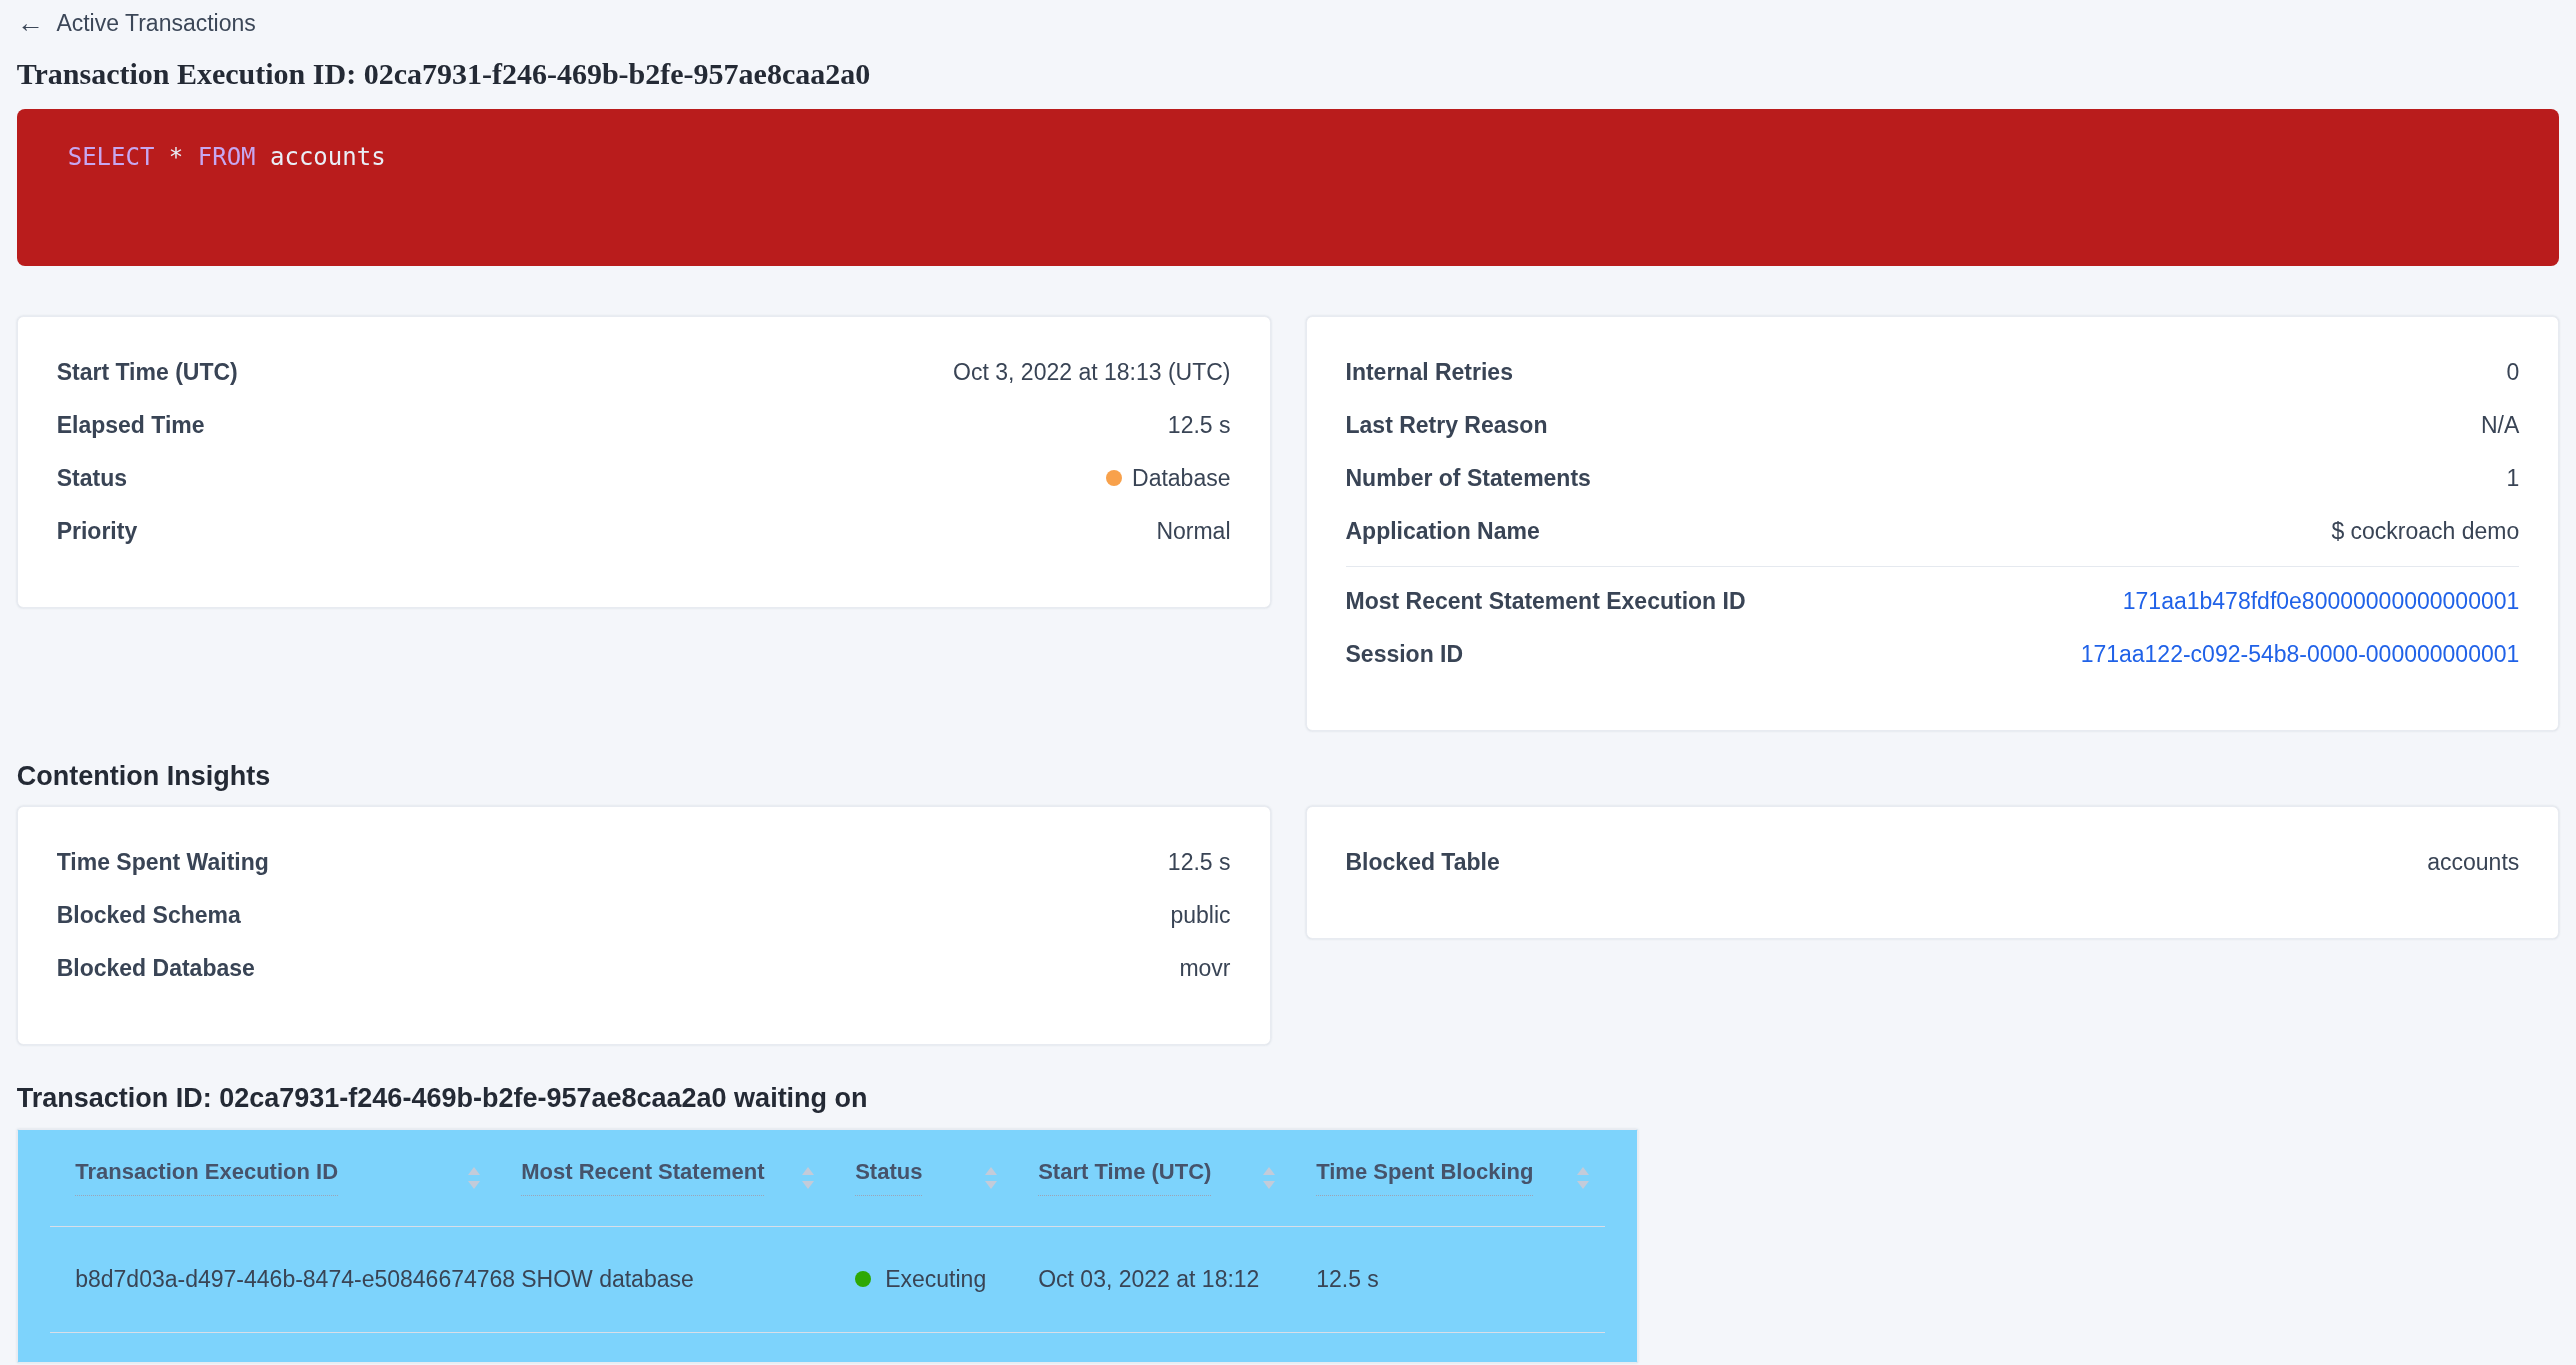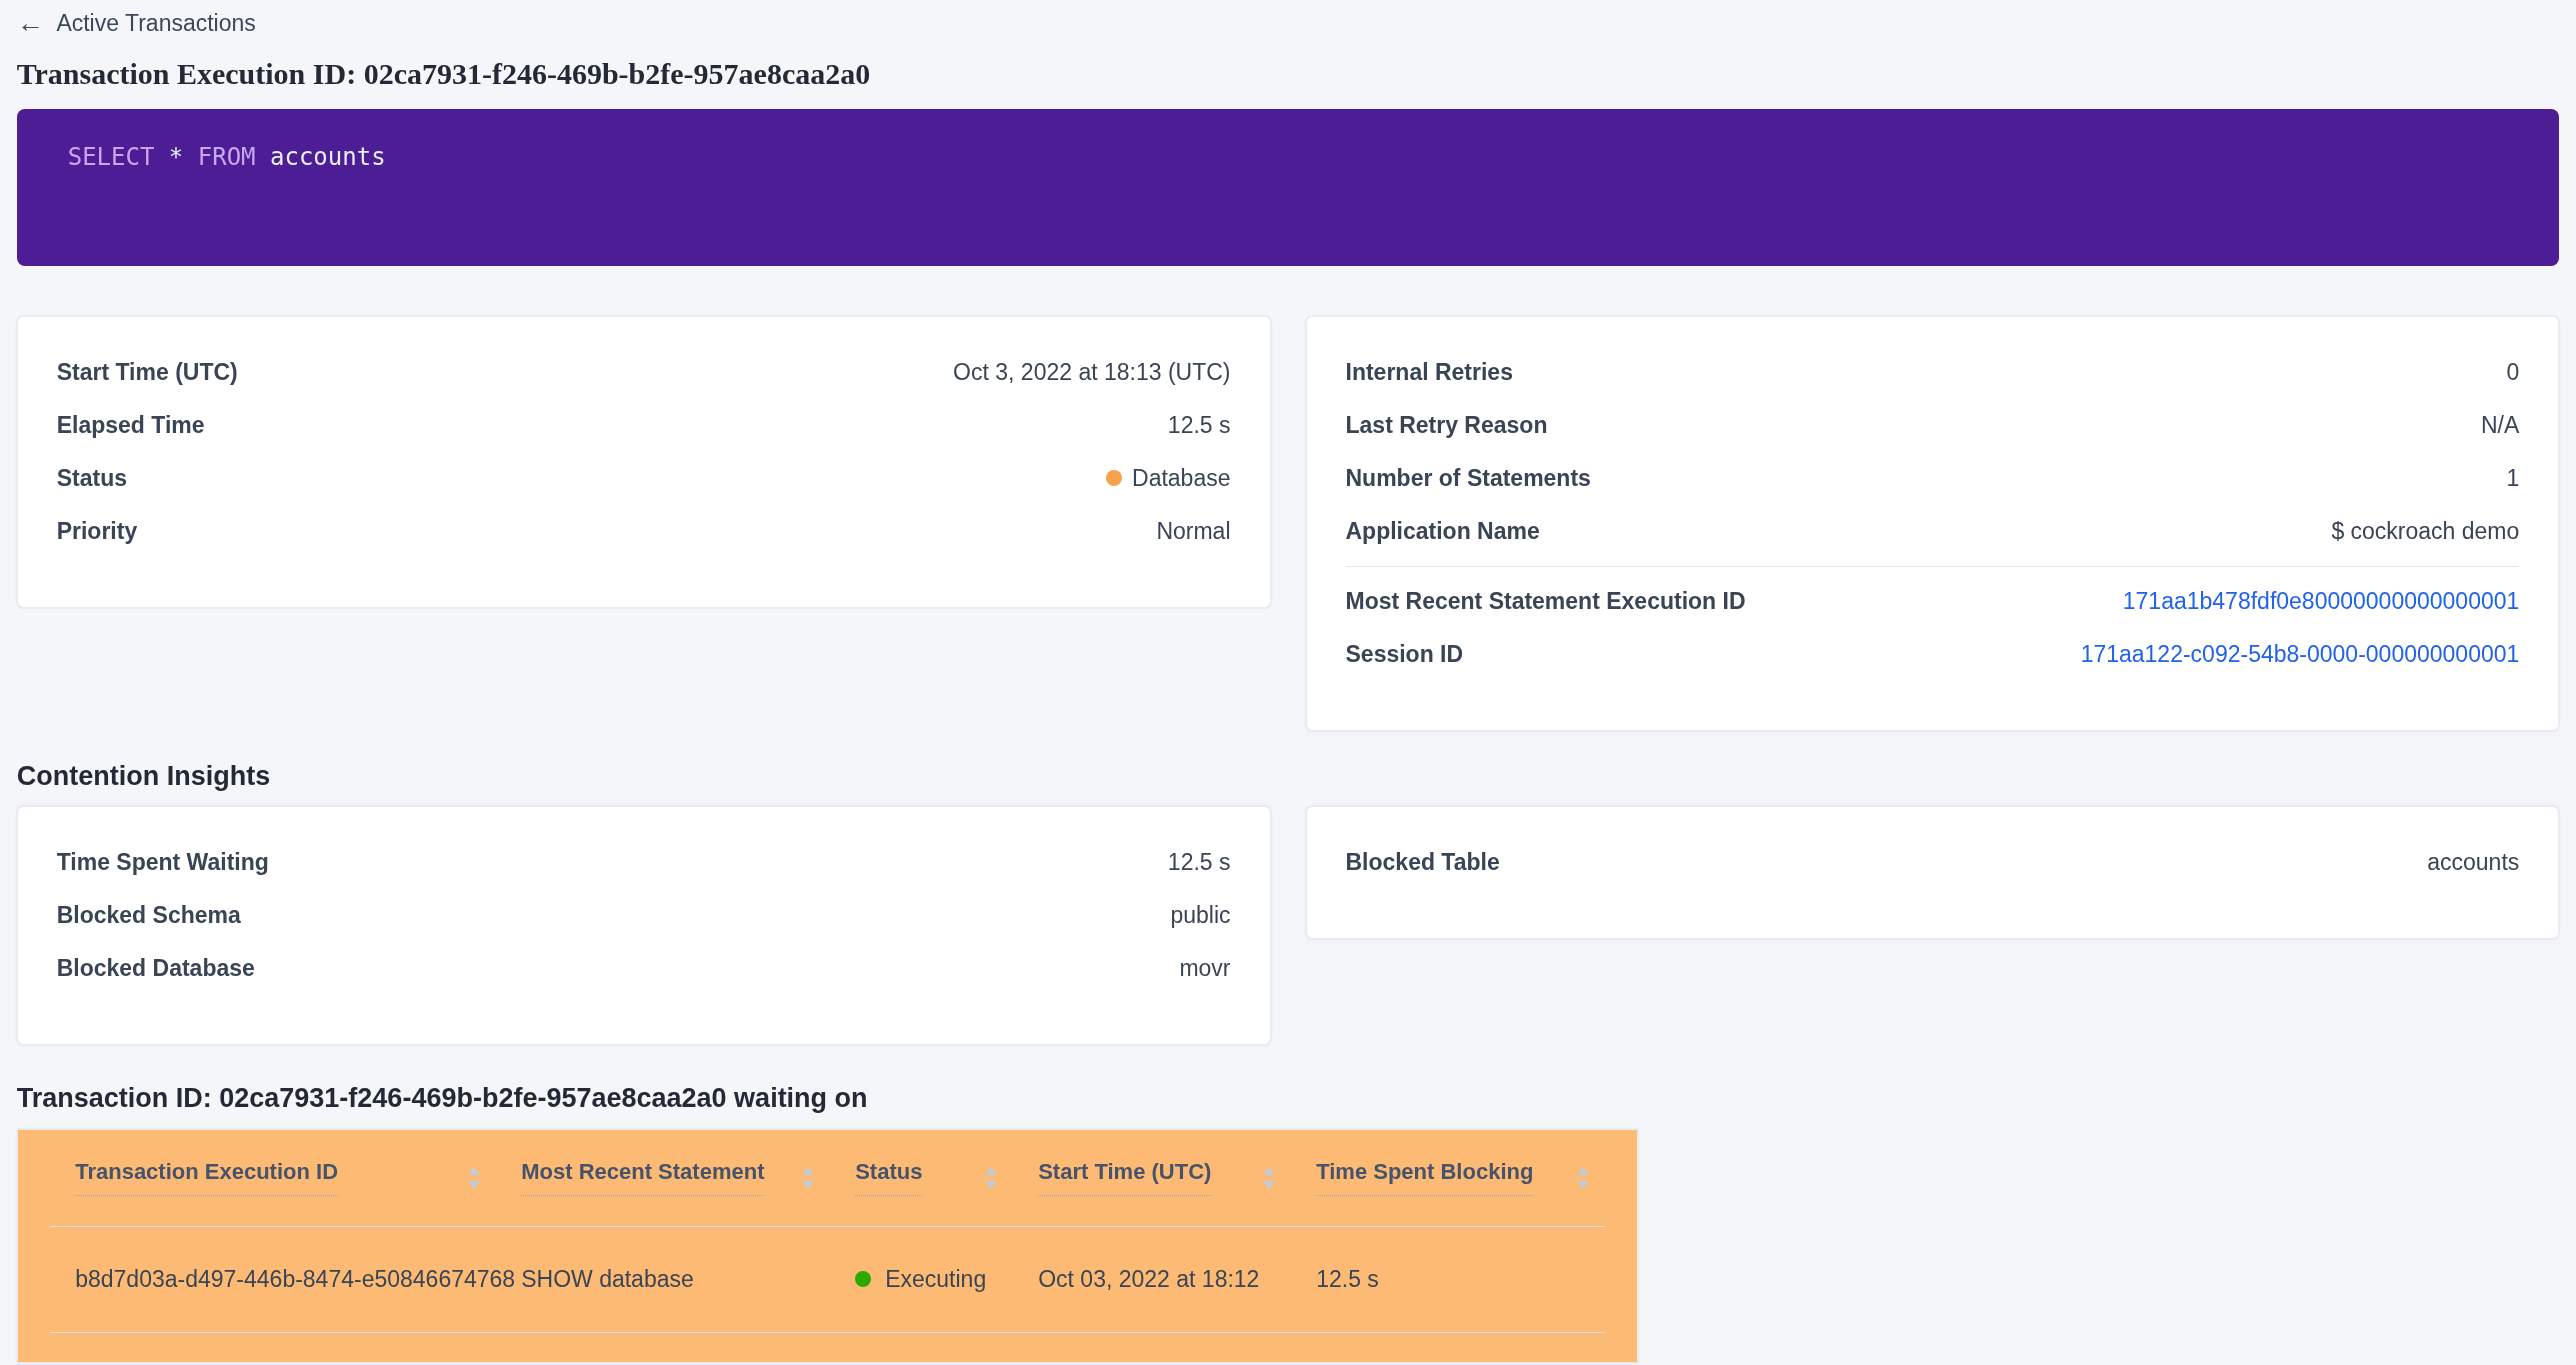--- a/index.html
+++ b/index.html
@@ -26,21 +26,21 @@
   }
   .section-title {
     font-size: 27px; line-height: 32px; font-weight: 700; color: #242a35;
   }
   .section-title.contention { margin-top: 29px; }
   .section-title.waiting { margin-top: 37px; }
 
   
   .sql-box {
     margin-top: 19px; height: 157px; width: 100%;
-    background: #4c1d95; border-radius: 8px; padding: 36px 51px;
+    background: #b91c1c; border-radius: 8px; padding: 36px 51px;
   }
   .sql-code {
     font-family: "DejaVu Sans Mono", "Liberation Mono", monospace;
     font-size: 24px; line-height: 25.5px; white-space: pre;
   }
   .sql-code .kw { color: #c7a7f0; }
   .sql-code .ident { color: #e9eef6; }
 
   
   .cards-row {
@@ -59,21 +59,21 @@
   }
   .summary-label { font-weight: 700; color: #394455; }
   .summary-value { font-weight: 400; color: #394455; display: inline-flex; align-items: center; gap: 10.3px; text-align: right; }
   .dot { width: 16px; height: 16px; border-radius: 50%; display: inline-block; flex: 0 0 auto; }
   .card-divider { border: none; border-top: 0.8px solid #e5e9ef; margin: 8px 0; }
   a.id-link { text-decoration: none; cursor: pointer; }
 
   
   .table-card {
     margin-top: 14.3px; width: 1621px;
-    background: #fdba74; border: 0.8px solid #e8ebf1; border-radius: 1.6px;
+    background: #7dd3fc; border: 0.8px solid #e8ebf1; border-radius: 1.6px;
     box-shadow: 0 0 2.4px rgba(67, 90, 111, 0.18);
     padding: 0 32px 29px 32px;
   }
   table { width: 100%; border-collapse: collapse; table-layout: fixed; }
   th {
     height: 97px; vertical-align: middle; text-align: left;
     border-bottom: 0.8px solid #d9dee8; padding: 0 0 0 25.5px;
     font-size: 22px; font-weight: 700; color: #46536b; cursor: pointer;
   }
   .th-inner { display: flex; align-items: center; justify-content: space-between; padding-right: 16px; }

